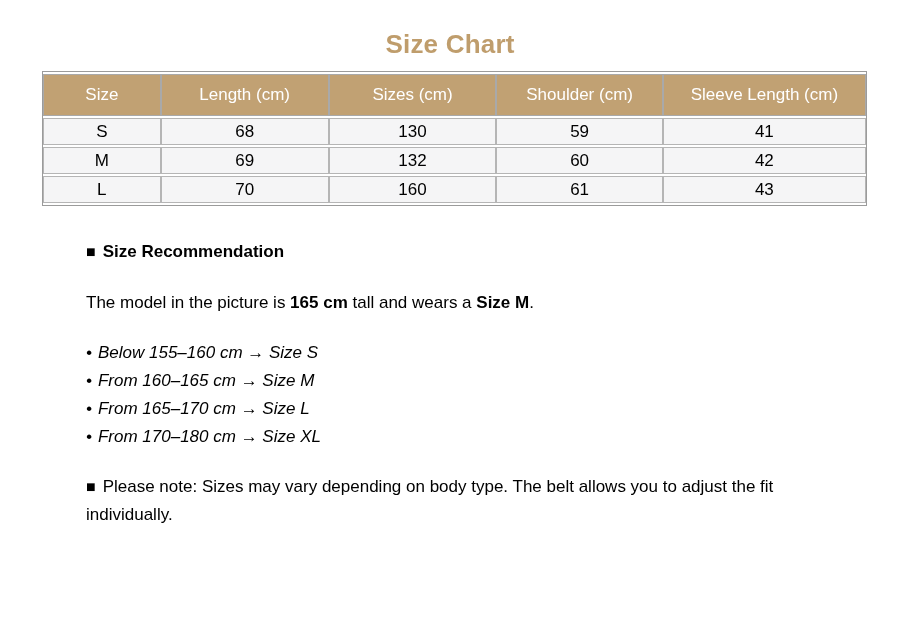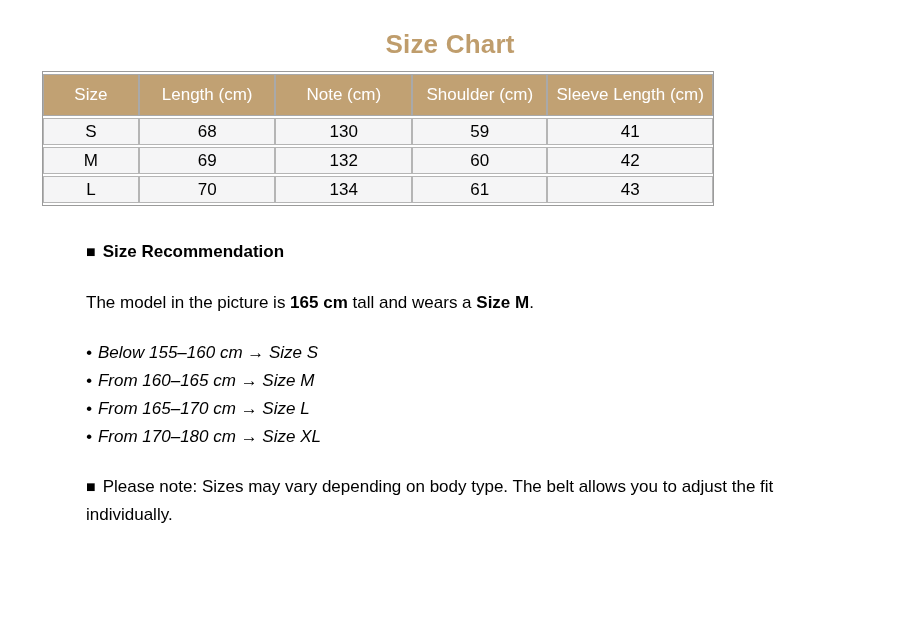--- a/index.html
+++ b/index.html
@@ -21,21 +21,21 @@
     margin: 0;
     padding-top: 29px;
     text-align: center;
     font-size: 26px;
     font-weight: bold;
     color: #bf9d6c;
     letter-spacing: 0.2px;
   }
   .size-table {
     margin: 11px 0 0 42px;
-    width: 672px;
+    width: 825px;
     border-collapse: separate;
     border-spacing: 0 2px;
     border: 1px solid #9b9b9b;
     background: #ffffff;
     table-layout: fixed;
   }
   .size-table th {
     background: #c1a173;
     color: #ffffff;
     font-weight: normal;
@@ -111,21 +111,21 @@
       <col class="col-size">
         <col class="col-length">
         <col class="col-chest">
         <col class="col-shoulder">
         <col class="col-sleeve">
     </colgroup>
     <thead>
       <tr>
         <th>Size</th>
         <th>Length (cm)</th>
-        <th>Note (cm)</th>
+        <th>Sizes (cm)</th>
         <th>Shoulder (cm)</th>
         <th>Sleeve Length (cm)</th>
       </tr>
     </thead>
     <tbody>
       <tr>
         <td>S</td>
         <td>68</td>
         <td>130</td>
         <td>59</td>
@@ -134,21 +134,21 @@
       <tr>
         <td>M</td>
         <td>69</td>
         <td>132</td>
         <td>60</td>
         <td>42</td>
       </tr>
       <tr>
         <td>L</td>
         <td>70</td>
-        <td>134</td>
+        <td>160</td>
         <td>61</td>
         <td>43</td>
       </tr>
     </tbody>
   </table>
 
   <div class="text-block">
 
     <p class="section-heading"><span class="marker">■</span><b>Size Recommendation</b></p>
 

